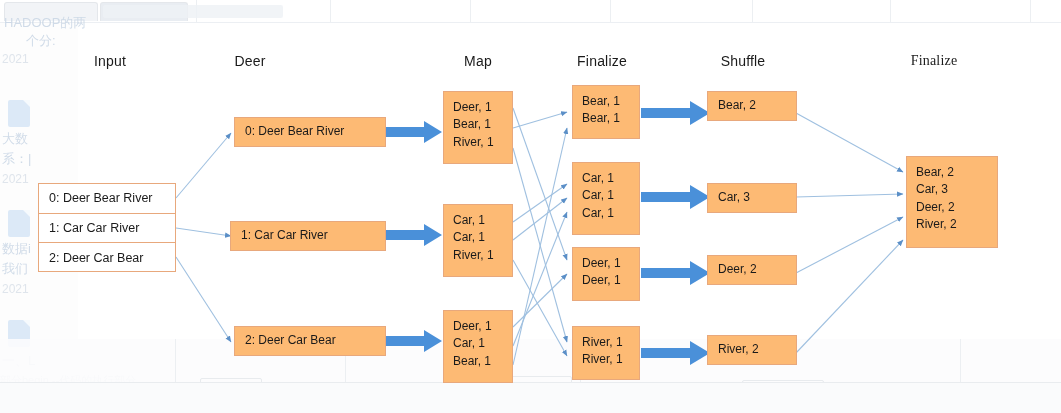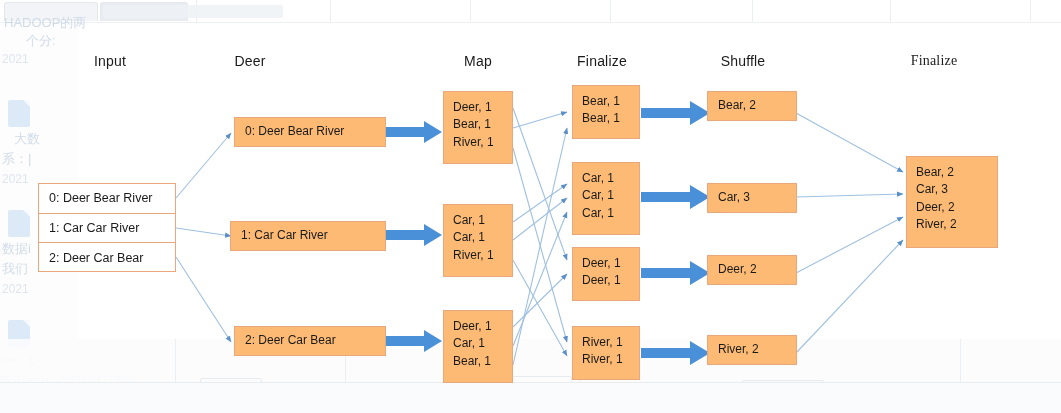--- a/index.html
+++ b/index.html
@@ -66,21 +66,21 @@
   <div class="bg-vrule" style="left:610px;top:0;height:22px;"></div>
   <div class="bg-vrule" style="left:752px;top:0;height:22px;"></div>
   <div class="bg-vrule" style="left:890px;top:0;height:22px;"></div>
   <div class="bg-vrule" style="left:1030px;top:0;height:22px;"></div>
 
   <div class="bg-text" style="left:4px;top:14px;">HADOOP的两</div>
   <div class="bg-text" style="left:2px;top:32px;margin-left:24px;">个分:</div>
   <div class="bg-date" style="left:2px;top:52px;">2021</div>
 
   <div class="bg-doc" style="left:8px;top:100px;"></div>
-  <div class="bg-text" style="left:14px;top:130px;">大数</div>
+  <div class="bg-text" style="left:2px;top:130px;">大数</div>
   <div class="bg-text" style="left:2px;top:150px;">系：|</div>
   <div class="bg-date" style="left:2px;top:172px;">2021</div>
 
   <div class="bg-doc" style="left:8px;top:210px;"></div>
   <div class="bg-text" style="left:2px;top:240px;">数据i</div>
   <div class="bg-text" style="left:2px;top:260px;">我们</div>
   <div class="bg-date" style="left:2px;top:282px;">2021</div>
 
   <div class="bg-doc" style="left:8px;top:320px;"></div>
   <div class="bg-text" style="left:2px;top:352px;">一、L</div>

